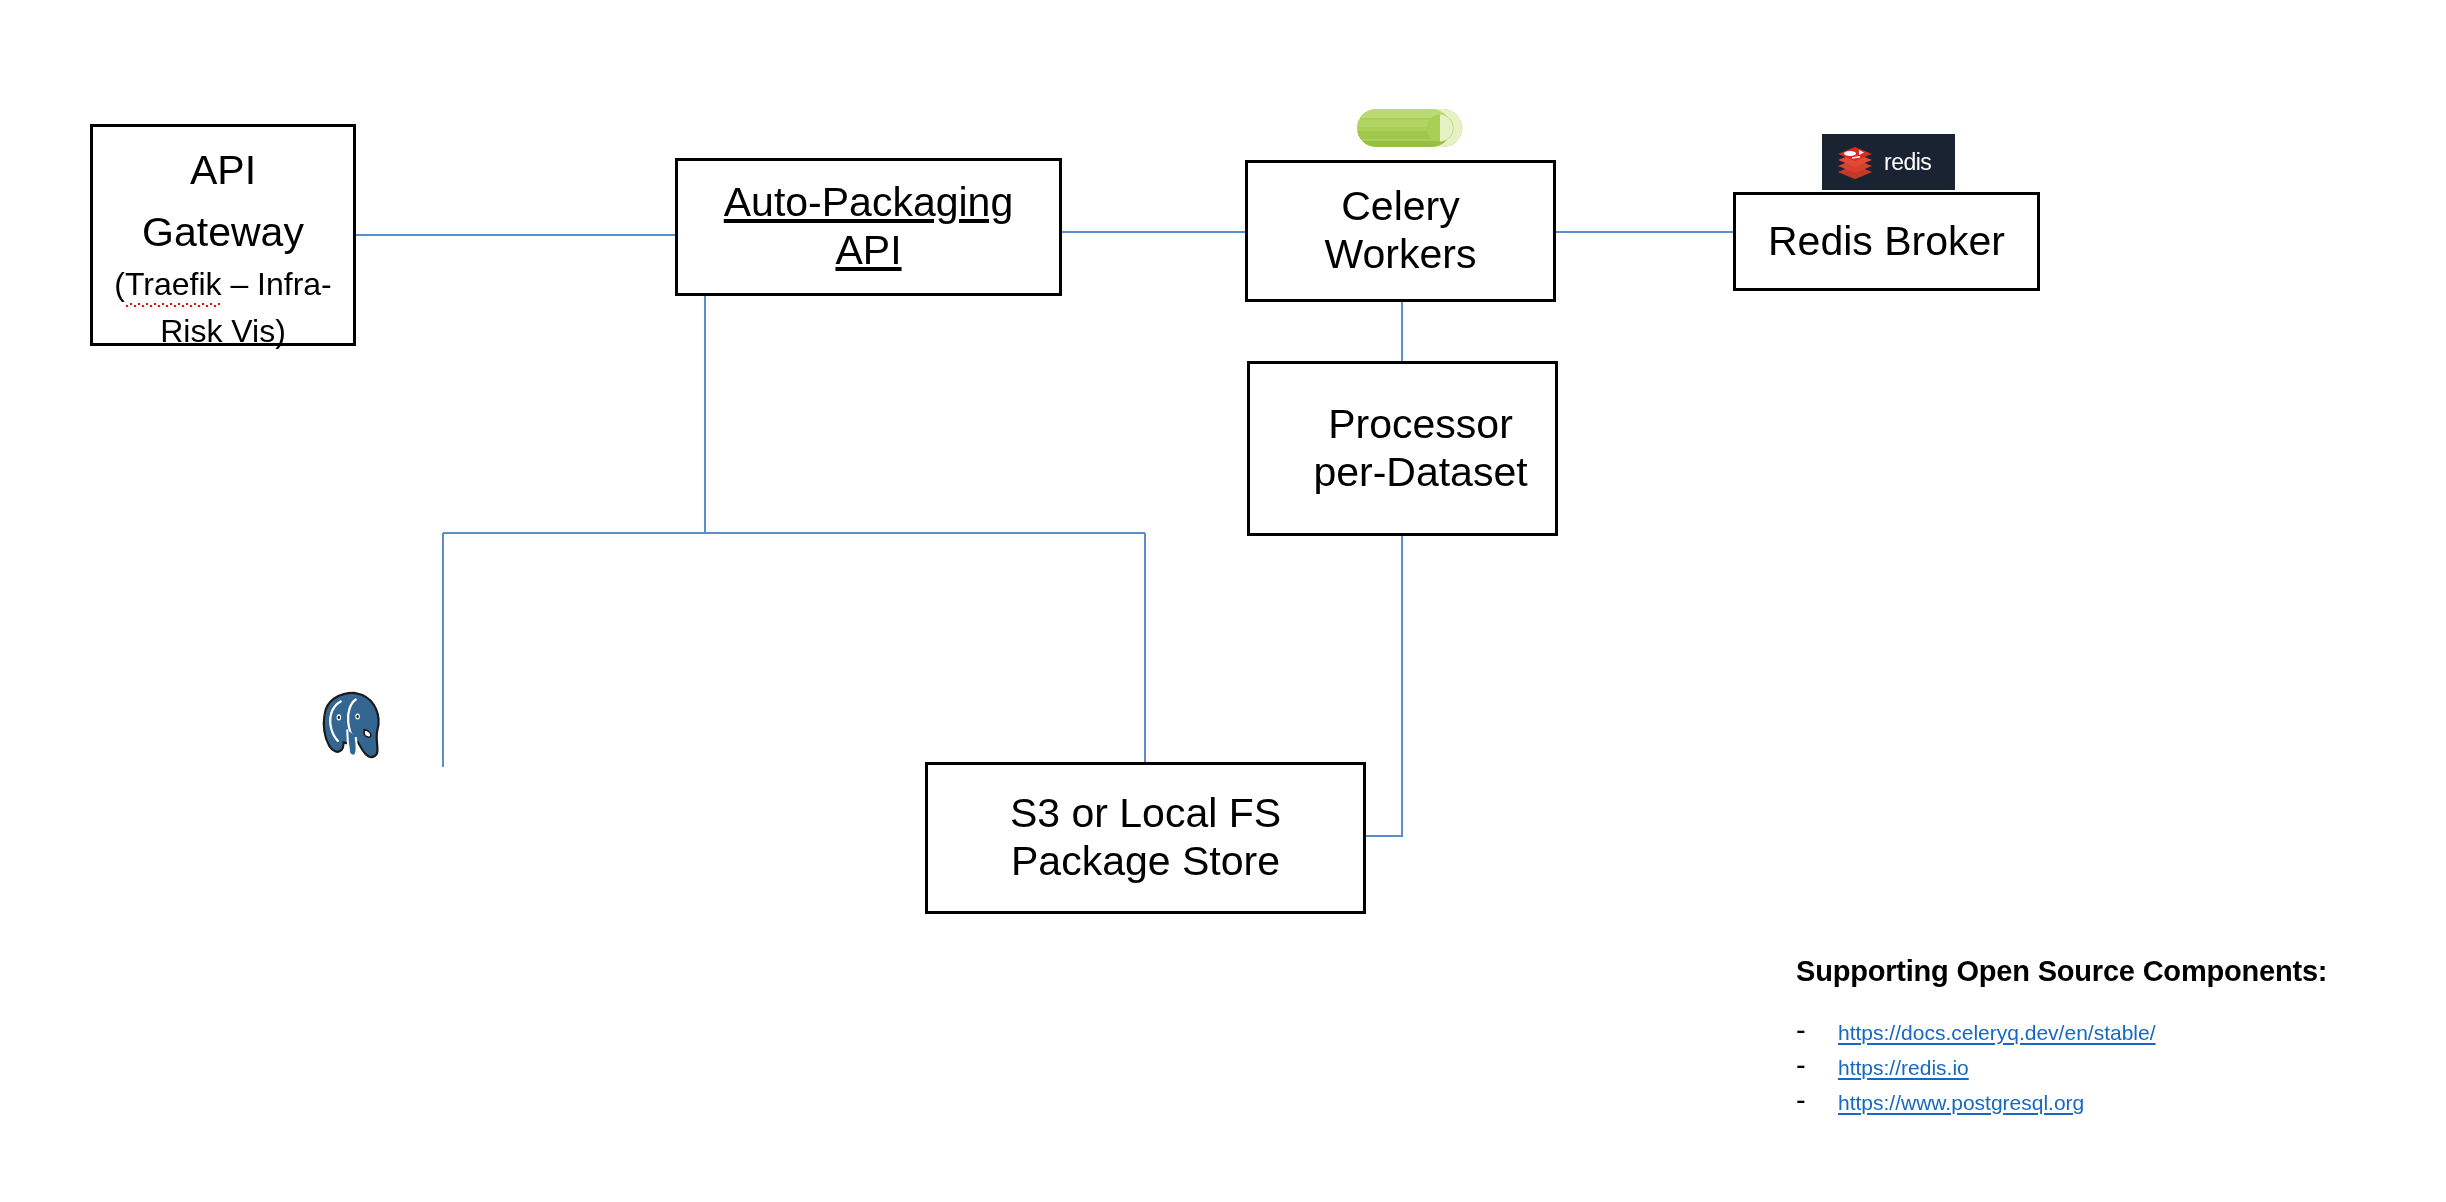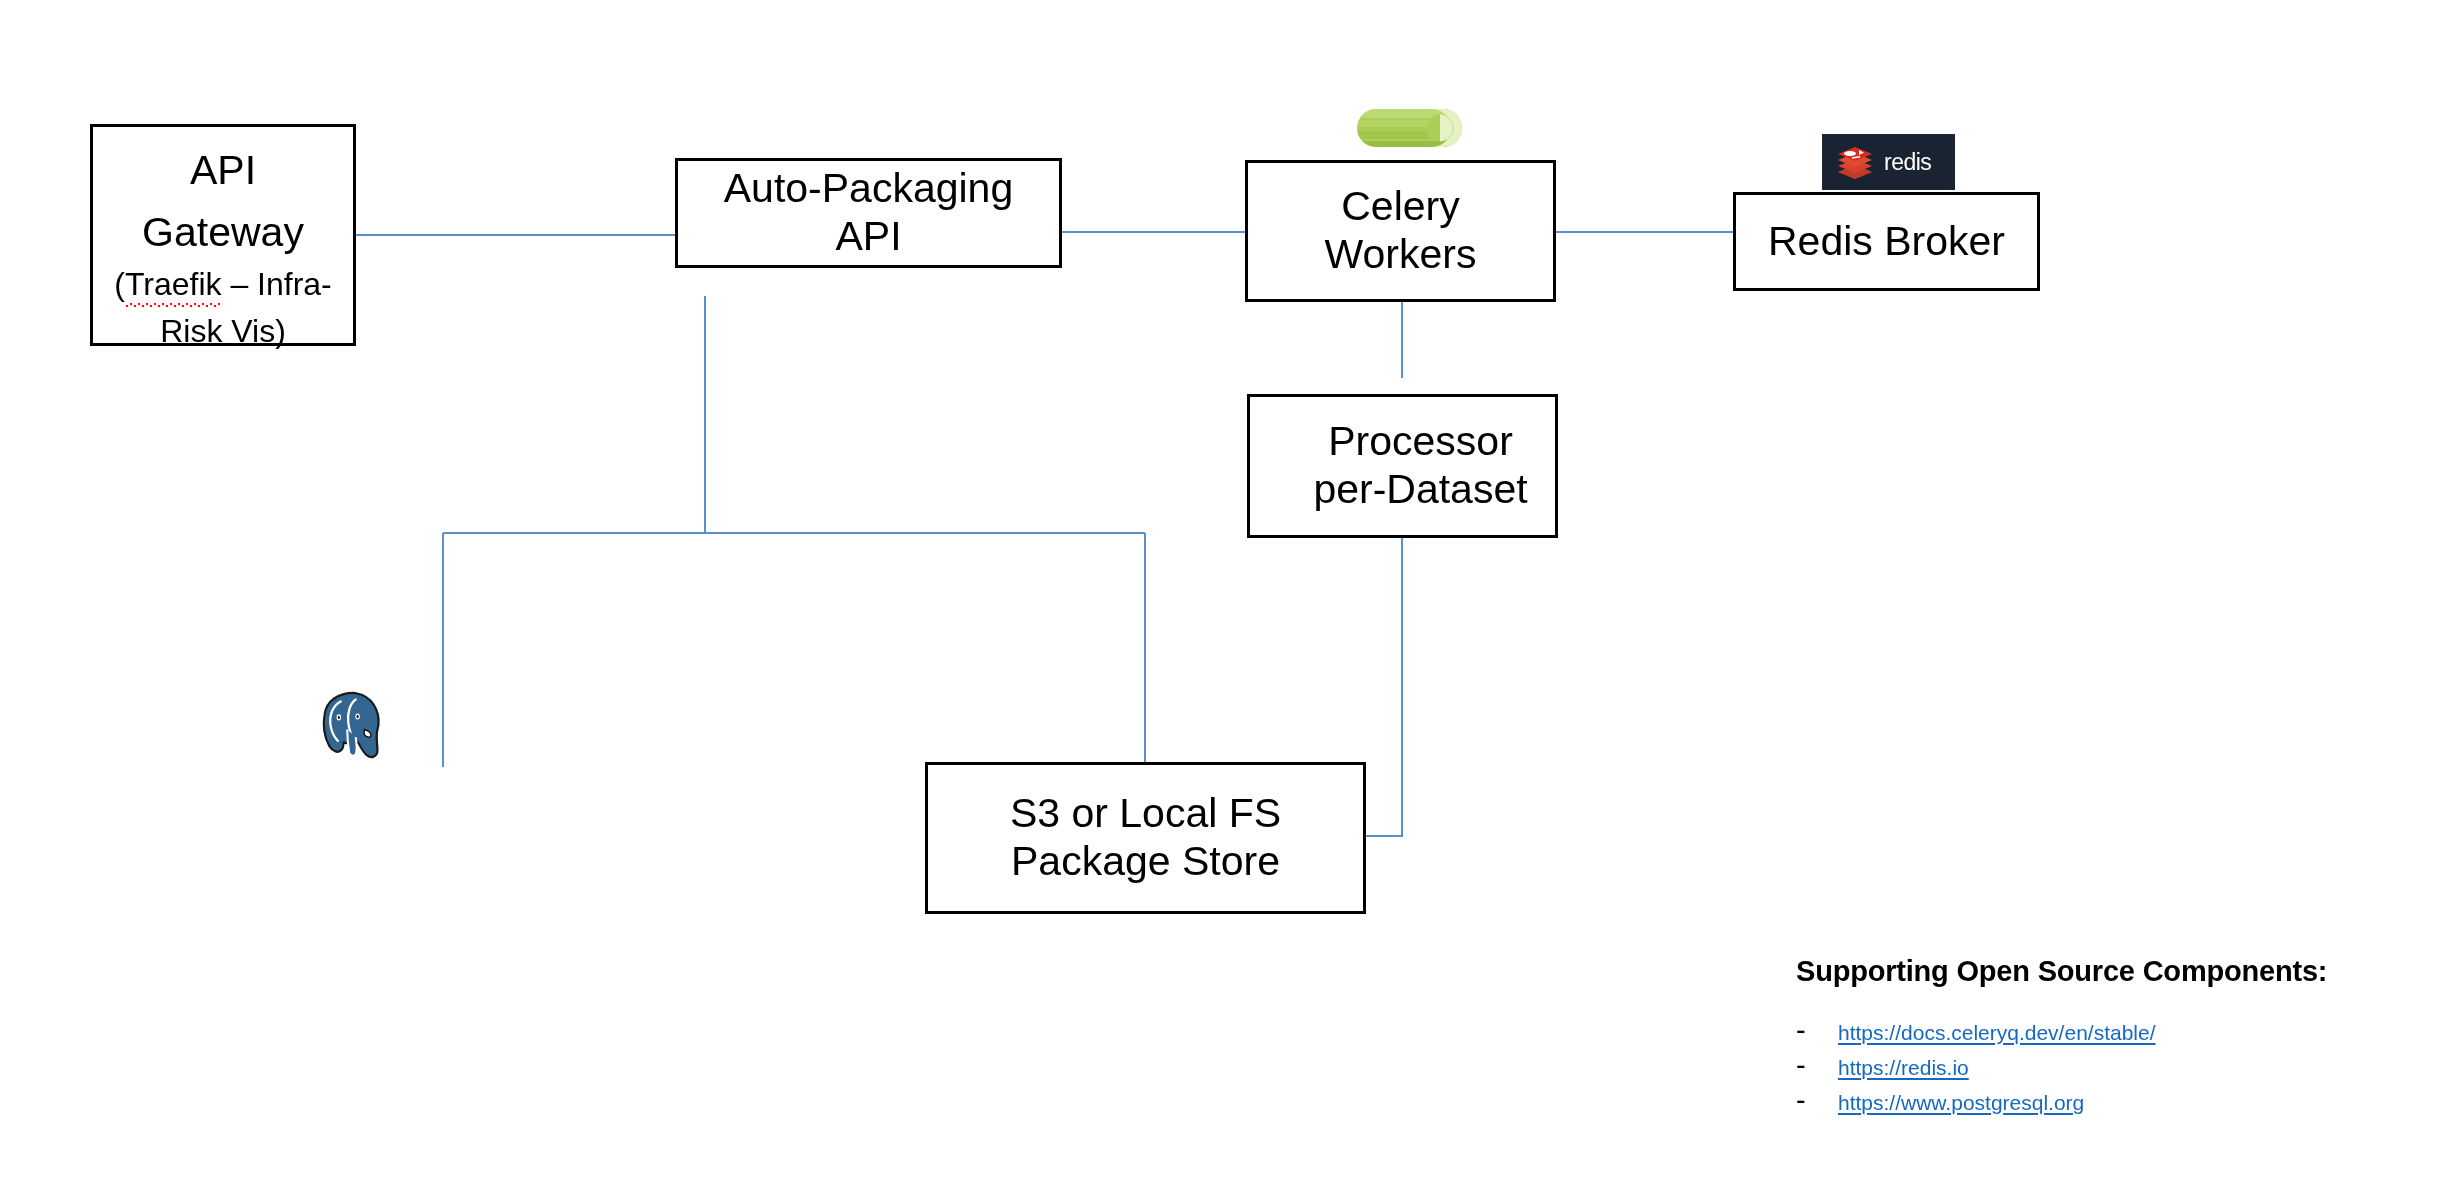--- a/index.html
+++ b/index.html
@@ -82,24 +82,24 @@
                 radial-gradient(circle at 6px 1px, #e8121d 1.3px, rgba(0,0,0,0) 1.6px);
     background-size: 8px 5px;
     background-repeat: repeat-x;
   }
 
   
   #node-api-gateway   { left: 90px;  top: 124px; width: 266px; height: 222px; padding: 6px 4px 10px; justify-content: flex-start; }
   #node-api-gateway .node-title { margin-top: 14px; }
   #node-api-gateway .node-sub   { margin-top: 10px; }
 
-  #node-auto-packaging{ left: 675px; top: 158px; width: 387px; height: 110px; }
+  #node-auto-packaging{ left: 675px; top: 158px; width: 387px; height: 138px; text-decoration: underline; }
   #node-celery        { left: 1245px; top: 160px; width: 311px; height: 142px; }
   #node-redis-broker  { left: 1733px; top: 192px; width: 307px; height: 99px; }
-  #node-processor     { left: 1247px; top: 394px; width: 311px; height: 144px; padding-left: 36px; }
+  #node-processor     { left: 1247px; top: 361px; width: 311px; height: 175px; padding-left: 36px; }
   #node-postgres      { left: 277px;  top: 767px; width: 332px; height: 146px; }
   #node-s3            { left: 925px;  top: 762px; width: 441px; height: 152px; justify-content: center; }
 
   
   .logo {
     position: absolute;
   }
   #logo-celery  { left: 1354px; top: 104px;  width: 111px; height: 48px; }
   #logo-redis   { left: 1822px; top: 134px;  width: 133px; height: 56px; }
   #logo-postgres{ left: 318px;  top: 690px;  width: 72px;  height: 76px; }

